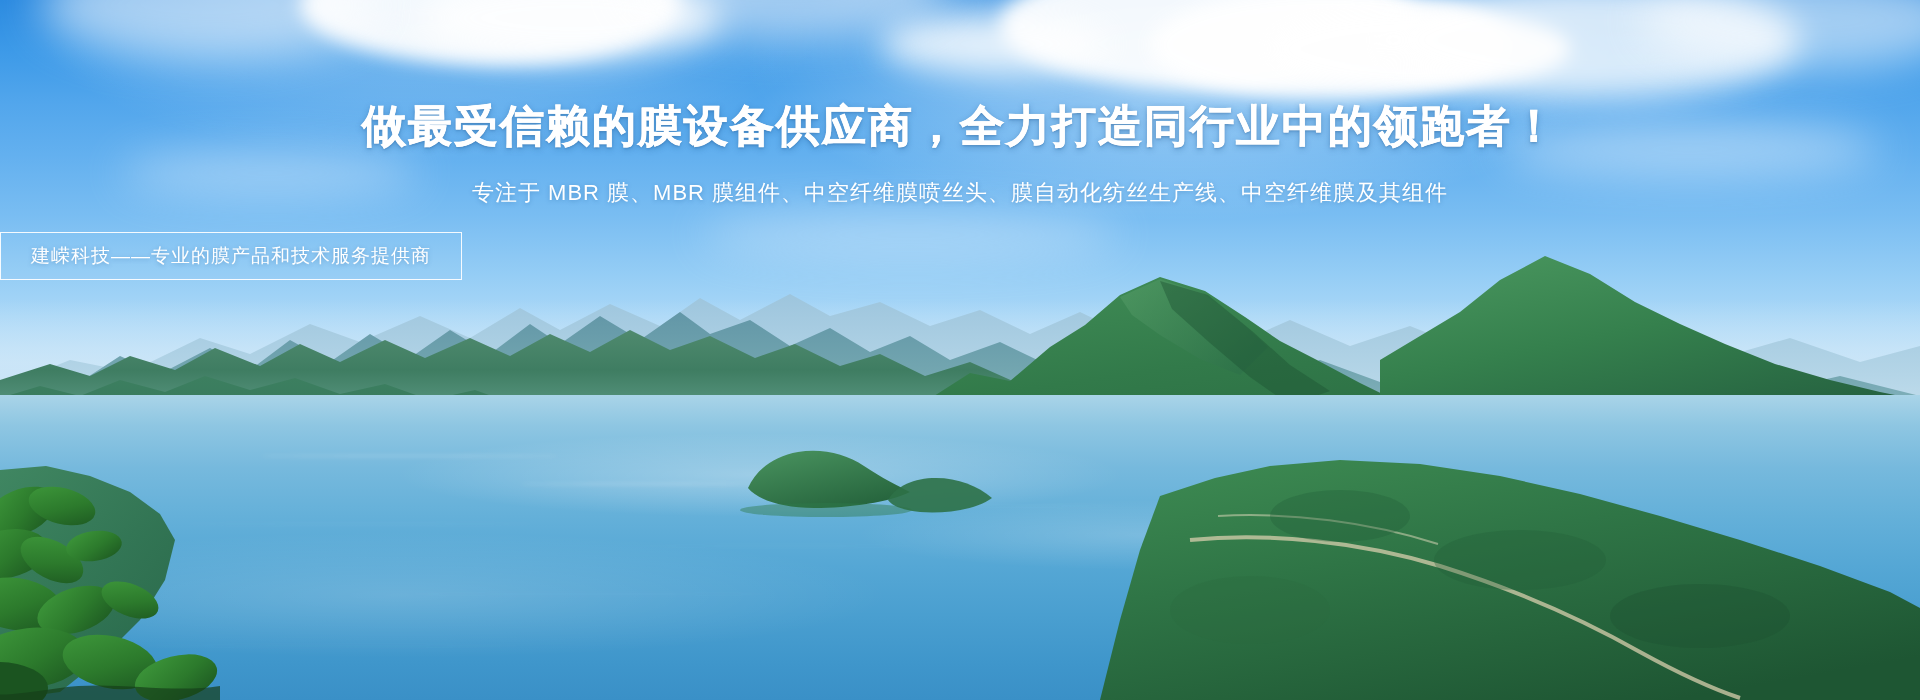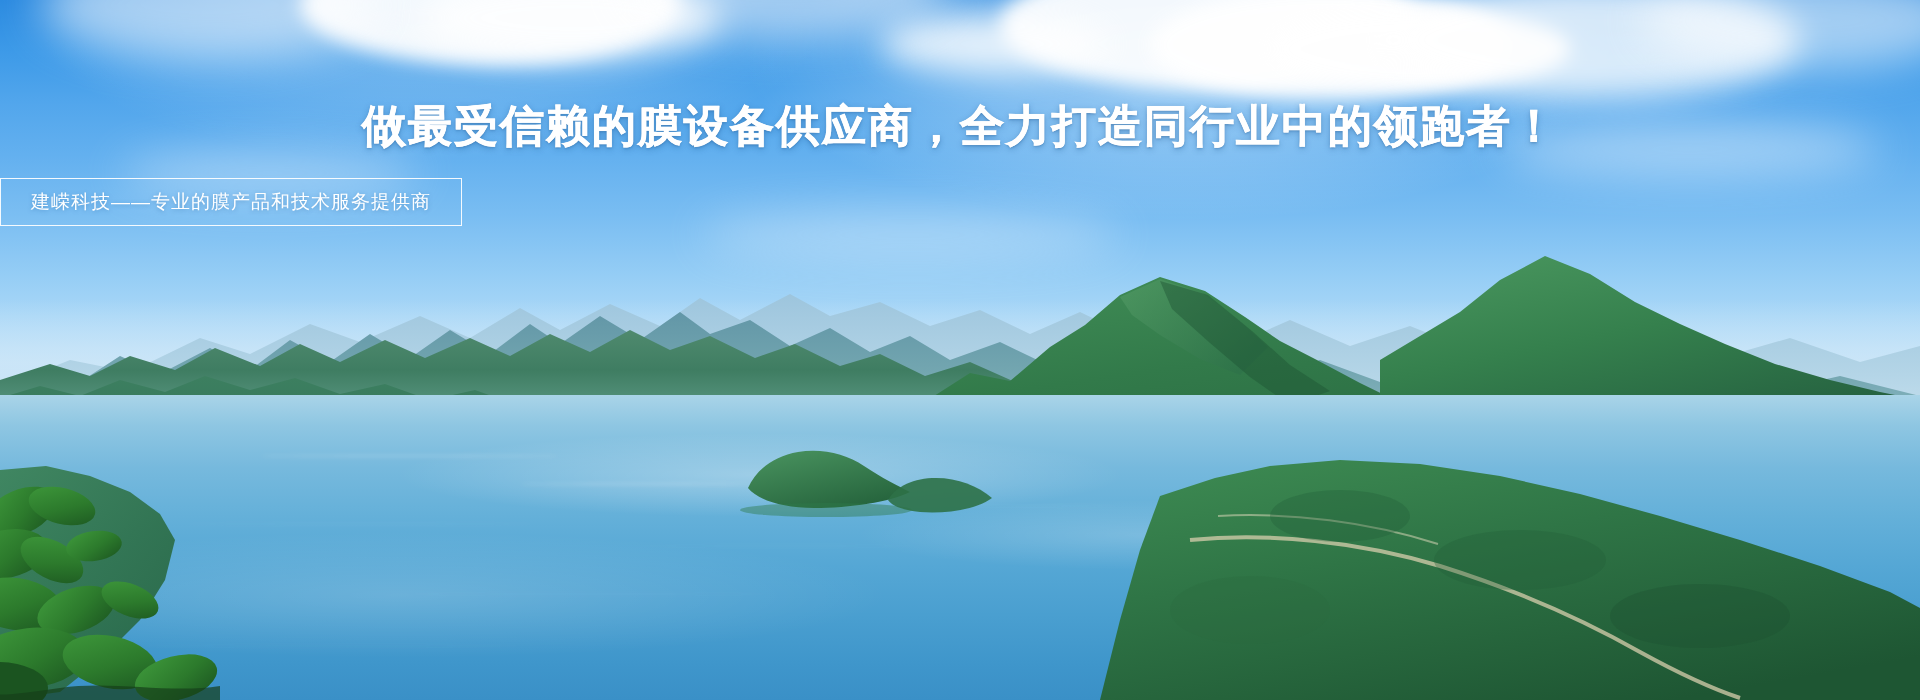--- a/index.html
+++ b/index.html
@@ -319,19 +319,20 @@
     <ellipse cx="40" cy="208" rx="56" ry="30" fill="url(#gLeaf)" transform="rotate(-6 40 208)"></ellipse>
     <ellipse cx="120" cy="212" rx="48" ry="26" fill="url(#gLeaf)" transform="rotate(12 120 212)"></ellipse>
     <ellipse cx="186" cy="228" rx="42" ry="22" fill="url(#gLeaf)" transform="rotate(-14 186 228)"></ellipse>
     <ellipse cx="8" cy="238" rx="50" ry="26" fill="#1b5420"></ellipse>
     <path d="M0,250 L230,250 L230,236 C180,244 120,230 70,238 C40,242 18,246 0,244 Z" fill="#163f19" opacity="0.7"></path>
   </svg>
 
   <div class="copy">
     <div class="headline">做最受信赖的膜设备供应商，全力打造同行业中的领跑者！</div>
 
+    <div class="subline">专注于 MBR 膜、MBR 膜组件、中空纤维膜喷丝头、膜自动化纺丝生产线、中空纤维膜及其组件</div>
 
     <div class="tagbox-wrap">
       <div class="tagbox">建嵘科技——专业的膜产品和技术服务提供商</div>
     </div>
   </div>
 
 </div>
 
 </body></html>

